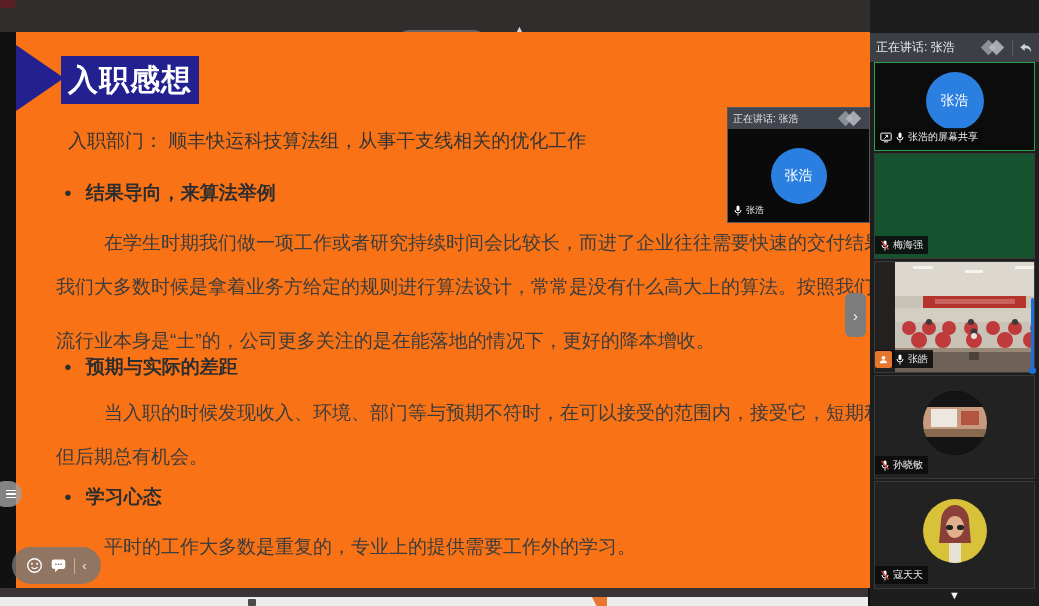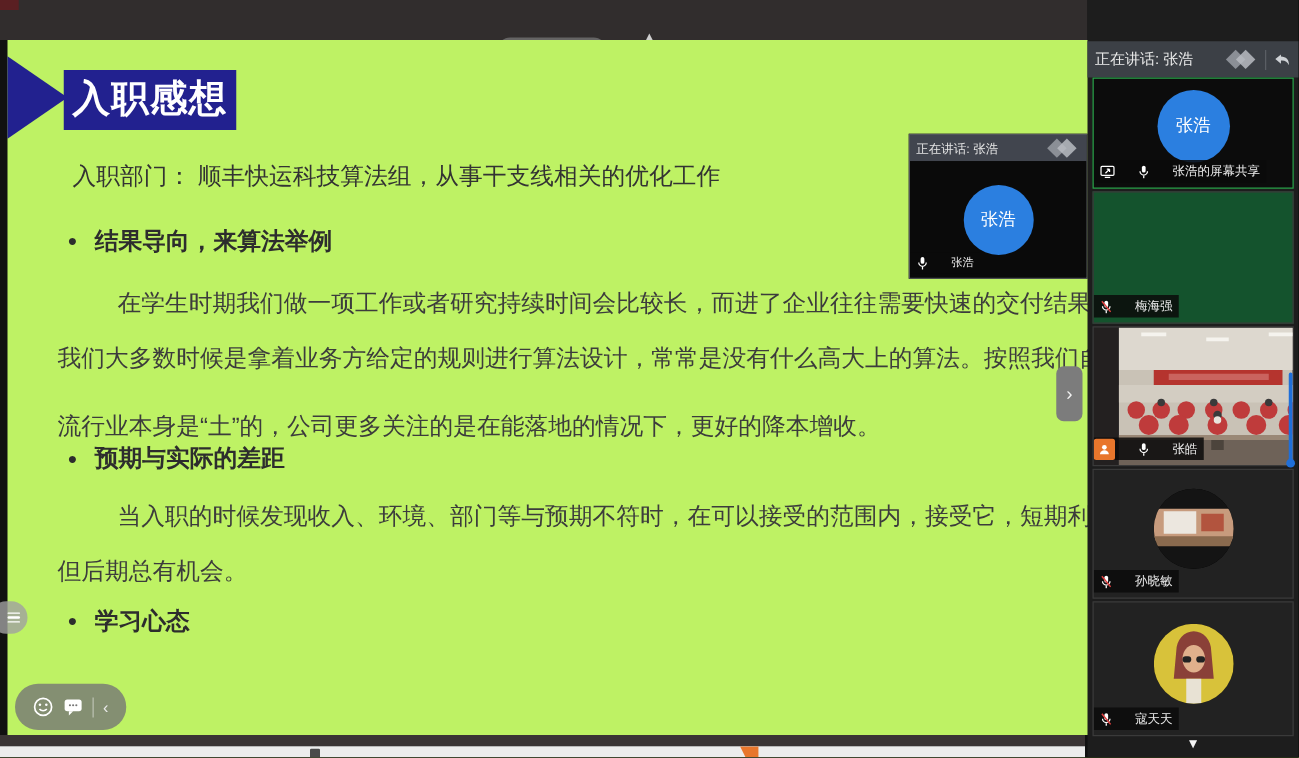--- a/index.html
+++ b/index.html
@@ -11,21 +11,21 @@
   .corner-patch{position:absolute;left:0;top:0;width:15px;height:8px;background:#5a1f22;}
   .meet-pill{position:absolute;left:399px;top:30px;height:18px;padding:0 9px;
     background:rgba(105,105,105,.92);border-radius:9px;display:flex;align-items:center;gap:4px;}
   .sig{display:flex;align-items:flex-end;gap:1px;}
   .sig i{display:block;width:2px;background:#35c24d;}
   .sig i:nth-child(1){height:4px}.sig i:nth-child(2){height:6px}.sig i:nth-child(3){height:8px}
   .greendot{width:7px;height:7px;border-radius:50%;background:#35c24d;}
   .meet-pill span{font-size:11px;color:#efefef;}
 
   
-  .slide{position:absolute;left:6px;top:32px;width:870px;height:556px;background:#bef264;}
+  .slide{position:absolute;left:16px;top:32px;width:870px;height:556px;background:#f97316;}
   .title-tri{position:absolute;left:0;top:13px;width:0;height:0;
     border-left:48px solid #22218f;border-top:33px solid transparent;border-bottom:33px solid transparent;}
   .title-box{position:absolute;left:45px;top:24px;width:138px;height:48px;background:#22218f;
     color:#fff;font-size:30px;font-weight:bold;text-align:center;line-height:48px;letter-spacing:1px;}
   .sl{position:absolute;font-size:19px;color:#3c3c3c;white-space:nowrap;}
   .sl.h{font-weight:bold;color:#2d2d2d;}
   .sl .dot{font-size:13px;vertical-align:2px;margin-right:14px;}
   .l-dept{left:52px;top:96px;color:#333;}
   .l-h1{left:48px;top:148px;}
   .l-p1a{left:88px;top:198px;}
@@ -41,21 +41,21 @@
   .float-win{position:absolute;left:727px;top:107px;width:143px;height:116px;
     background:#000;border:1px solid #53565c;box-sizing:border-box;}
   .fw-head{height:21px;background:#41454e;display:flex;align-items:center;
     padding:0 5px;font-size:10px;color:#e4e4e4;}
   .fw-head .txt{flex:1;}
   .fw-body{position:relative;height:93px;background:#0a0a0a;}
   .avatar-blue{position:absolute;left:50%;top:50%;transform:translate(-50%,-50%);
     width:56px;height:56px;border-radius:50%;background:#2b7fe0;color:#fff;
     font-size:14px;display:flex;align-items:center;justify-content:center;}
   .name-tag{position:absolute;left:0;bottom:3px;background:rgba(10,10,10,.85);
-    display:flex;align-items:center;gap:18px;padding:2px 5px;font-size:9px;color:#eee;}
+    display:flex;align-items:center;gap:3px;padding:2px 5px;font-size:9px;color:#eee;}
 
   
   .diamonds{position:relative;width:26px;height:16px;}
   .diamonds i{position:absolute;top:2px;width:11px;height:11px;transform:rotate(45deg);}
   .diamonds i:first-child{left:2px;background:#8b8f96;}
   .diamonds i:last-child{left:10px;background:#b9bcc2;opacity:.85;}
 
   
   .right-tab{position:absolute;left:845px;top:293px;width:21px;height:44px;background:#7c7c7c;
     border-radius:6px;display:flex;align-items:center;justify-content:center;
@@ -131,20 +131,21 @@
     <div class="sl h l-h1"><span class="dot">●</span><span>结果导向，来算法举例</span></div>
     <div class="sl l-p1a">在学生时期我们做一项工作或者研究持续时间会比较长，而进了企业往往需要快速的交付结果，来算法举例，</div>
     <div class="sl l-p1b">我们大多数时候是拿着业务方给定的规则进行算法设计，常常是没有什么高大上的算法。按照我们自己的说法，物</div>
     <div class="sl l-p1c">流行业本身是“土”的，公司更多关注的是在能落地的情况下，更好的降本增收。</div>
 
     <div class="sl h l-h2"><span class="dot">●</span><span>预期与实际的差距</span></div>
     <div class="sl l-p2a">当入职的时候发现收入、环境、部门等与预期不符时，在可以接受的范围内，接受它，短期利益可能受损，</div>
     <div class="sl l-p2b">但后期总有机会。</div>
 
     <div class="sl h l-h3"><span class="dot">●</span><span>学习心态</span></div>
+    <div class="sl l-p3a">平时的工作大多数是重复的，专业上的提供需要工作外的学习。</div>
   </div>
 
   <div class="float-win">
     <div class="fw-head">
       <span class="txt">正在讲话: 张浩</span>
       <span class="diamonds">
           <i></i>
           <i></i>
         </span>
     </div>

